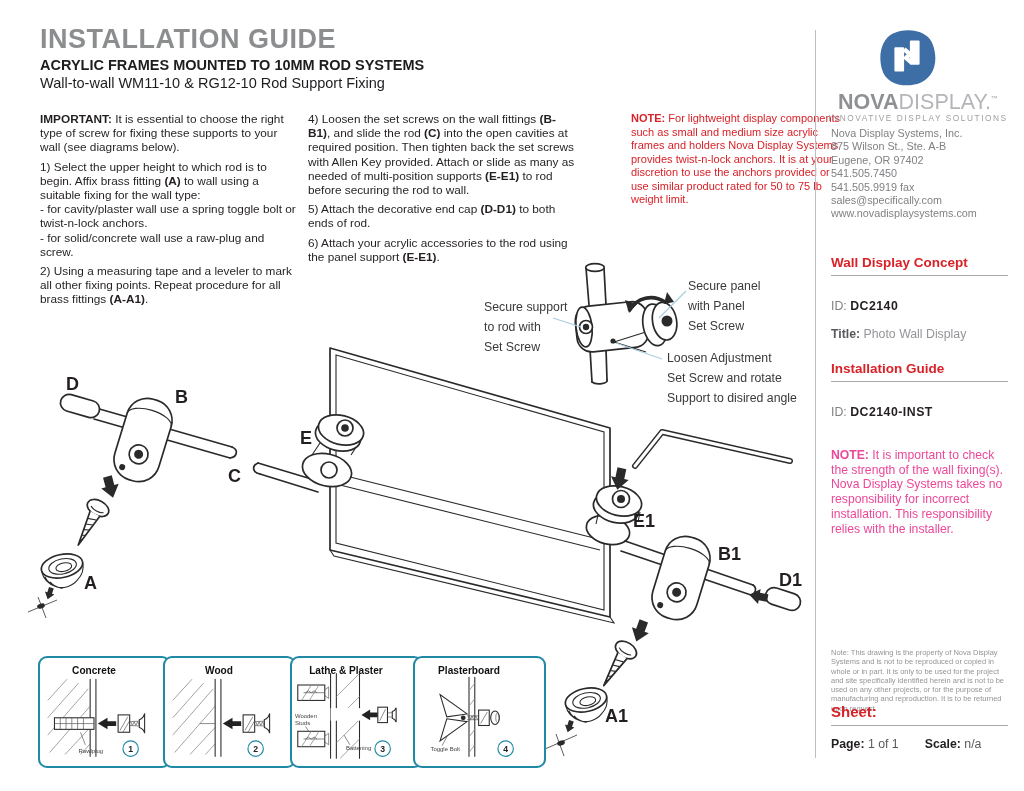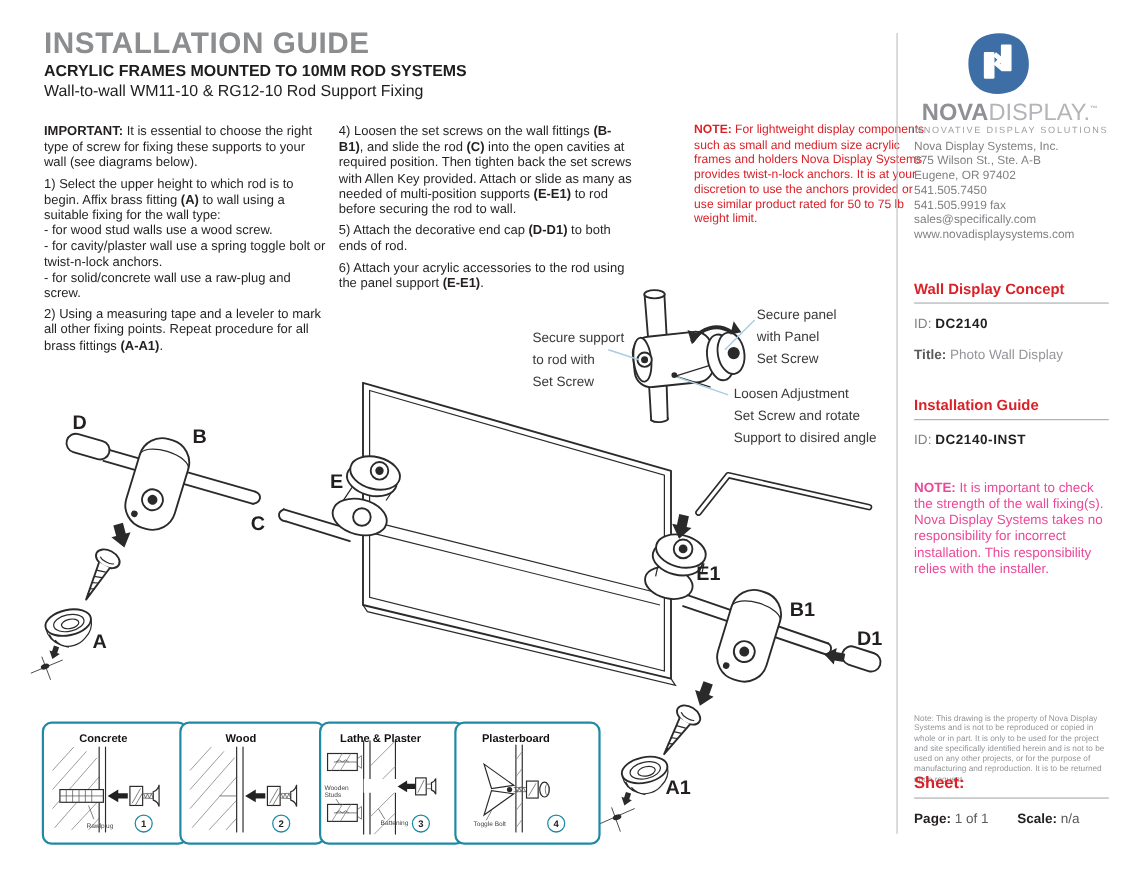--- a/index.html
+++ b/index.html
@@ -24,21 +24,21 @@
   .wordmark{position:absolute;left:824px;top:90px;width:188px;text-align:center;
             font-size:21.5px;font-weight:700;color:#8e9093;white-space:nowrap}
   .wm-light{color:#b3b5b8;font-weight:400}
   .wm-tm{font-size:7px;vertical-align:super;color:#b3b5b8}
   .tagline{position:absolute;left:824px;top:113px;width:188px;text-align:center;
            font-size:8.3px;letter-spacing:1.55px;color:#9c9ea1;white-space:nowrap}
   .address{position:absolute;left:831px;top:127px;font-size:10.8px;line-height:13.4px;color:#808184}
   .sec{position:absolute;left:831px;width:177px}
   .sec-h{font-size:13.5px;font-weight:700;color:#d92128;margin:0}
   .rule{height:1px;background:#a7a9ac;margin-top:5px}
-  .idrow{margin-top:11px;font-size:12.3px}
+  .idrow{margin-top:23px;font-size:12.3px}
   .lbl-gray{color:#808184}
   .idrow b{color:#231f20;letter-spacing:.5px}
   .titlerow{margin-top:14px;font-size:12.3px}
   .t-lbl{color:#58595b;font-weight:700}
   .t-val{color:#939598}
   .rednote2{margin-top:29px;color:#ec4899;font-size:12.2px;line-height:14.7px}
   .fineprint{position:absolute;left:831px;top:648px;width:178px;font-size:7.5px;
              line-height:9.3px;color:#939598}
   .sheet-h{font-size:15px;font-weight:700;color:#d92128;margin:0}
   .sheetrow{margin-top:11px;font-size:12.3px;color:#58595b}
@@ -71,21 +71,20 @@
 
 <div class="page">
 
   <h1 class="h-title">INSTALLATION GUIDE</h1>
   <h2 class="h-sub1">ACRYLIC FRAMES MOUNTED TO 10MM ROD SYSTEMS</h2>
   <h3 class="h-sub2">Wall-to-wall WM11-10 &amp; RG12-10 Rod Support Fixing</h3>
 
   <div class="col col1">
     <p><span style="font-weight: 700;">IMPORTANT:</span><span> It is essential to choose the right type of screw for fixing these supports to your wall (see diagrams below).</span></p>
     <p class="tight"><span>1) Select the upper height to which rod is to begin. Affix brass fitting </span><span style="font-weight: 700;">(A)</span><span> to wall using a suitable fixing for the wall type:</span></p>
-    <p class="tight"><span>- for wood stud walls use a wood screw.</span></p>
     <p class="tight"><span>- for cavity/plaster wall use a spring toggle bolt or twist-n-lock anchors.</span></p>
     <p><span>- for solid/concrete wall use a raw-plug and screw.</span></p>
     <p><span>2) Using a measuring tape and a leveler to mark all other fixing points. Repeat procedure for all brass fittings </span><span style="font-weight: 700;">(A-A1)</span><span>.</span></p>
   </div>
 
   <div class="col col2">
     <p><span>4) Loosen the set screws on the wall fittings </span><span style="font-weight: 700;">(B-B1)</span><span>, and slide the rod </span><span style="font-weight: 700;">(C)</span><span> into the open cavities at required position. Then tighten back the set screws with Allen Key provided.  Attach or slide as many as needed of multi-position supports </span><span style="font-weight: 700;">(E-E1)</span><span> to rod before securing the rod to wall.</span></p>
     <p><span>5) Attach the decorative end cap </span><span style="font-weight: 700;">(D-D1)</span><span> to both ends of rod.</span></p>
     <p><span>6) Attach your acrylic accessories to the rod using the panel support </span><span style="font-weight: 700;">(E-E1)</span><span>.</span></p>
   </div>

